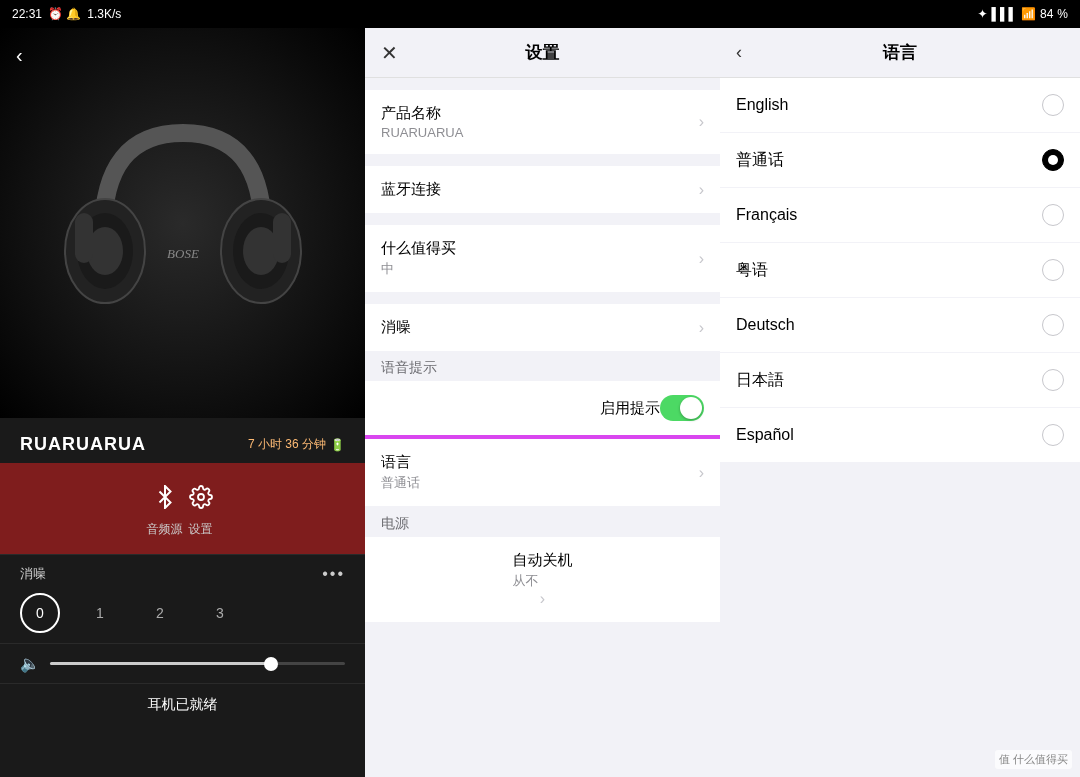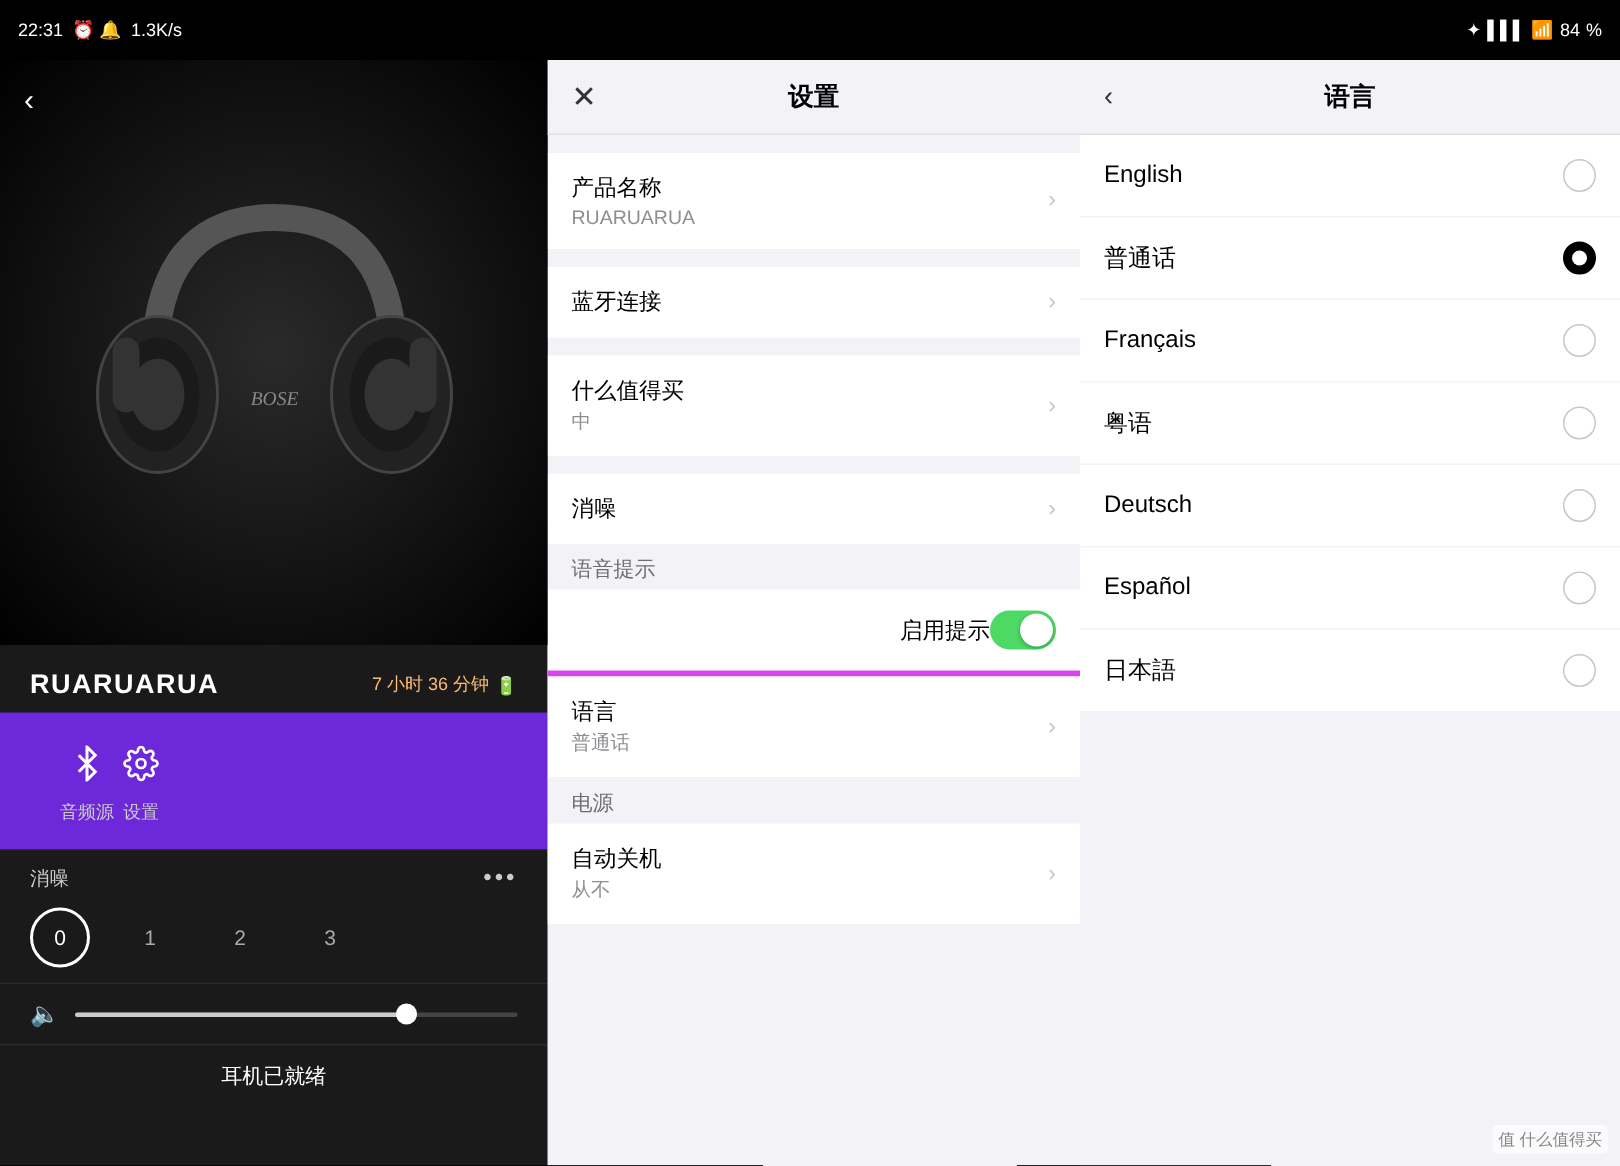--- a/index.html
+++ b/index.html
@@ -8,21 +8,21 @@
       height: 777px;
       display: flex;
       flex-direction: column;
       font-family: -apple-system, 'PingFang SC', 'Microsoft YaHei', sans-serif;
       overflow: hidden;
       background: #000;
     }
 
     
     .status-bar {
-      height: 40px;
+      height: 28px;
       background: #000;
       display: flex;
       align-items: center;
       justify-content: space-between;
       padding: 0 12px;
       color: #fff;
       font-size: 12px;
       flex-shrink: 0;
     }
     .status-left { display: flex; align-items: center; gap: 6px; }
@@ -91,23 +91,23 @@
     .battery-info {
       color: #fdba74;
       font-size: 12px;
       display: flex;
       align-items: center;
       gap: 4px;
     }
 
     .controls-row {
       display: flex;
-      justify-content: flex-start;
+      justify-content: center;
       padding: 16px 40px;
-      background: #6d28d9;
+      background: #7f1d1d;
     }
 
     .control-item {
       display: flex;
       flex-direction: column;
       align-items: center;
       gap: 6px;
     }
 
     .control-icon {
@@ -558,21 +558,21 @@
     <div class="settings-item" style="background:#fff; border-bottom:1px solid #f2f2f7;">
       <div class="item-content">
         <div class="item-label">语言</div>
         <div class="item-sublabel">普通话</div>
       </div>
       <span class="item-arrow">›</span>
     </div>
 
     <div class="section-header">电源</div>
 
-    <div class="settings-item" style="background:#fff;">
+    <div class="settings-item" style="background:#fff;flex-direction:column;">
       <div class="item-content">
         <div class="item-label">自动关机</div>
         <div class="item-sublabel">从不</div>
       </div>
       <span class="item-arrow">›</span>
     </div>
 
   </div>
 
   <div class="panel-language">
@@ -605,28 +605,28 @@
         <span class="language-name">粤语</span>
         <div class="radio-circle"></div>
       </div>
 
       <div class="language-item">
         <span class="language-name">Deutsch</span>
         <div class="radio-circle"></div>
       </div>
 
       <div class="language-item">
+        <span class="language-name">日本語</span>
+        <div class="radio-circle"></div>
+      </div>
+
+      <div class="language-item">
         <span class="language-name">Español</span>
         <div class="radio-circle"></div>
       </div>
-
-      <div class="language-item">
-        <span class="language-name">日本語</span>
-        <div class="radio-circle"></div>
-      </div>
     </div>
 
     <div class="language-empty"></div>
 
   </div>
 
 </div>
 
 <div class="watermark">值 什么值得买</div>
 

